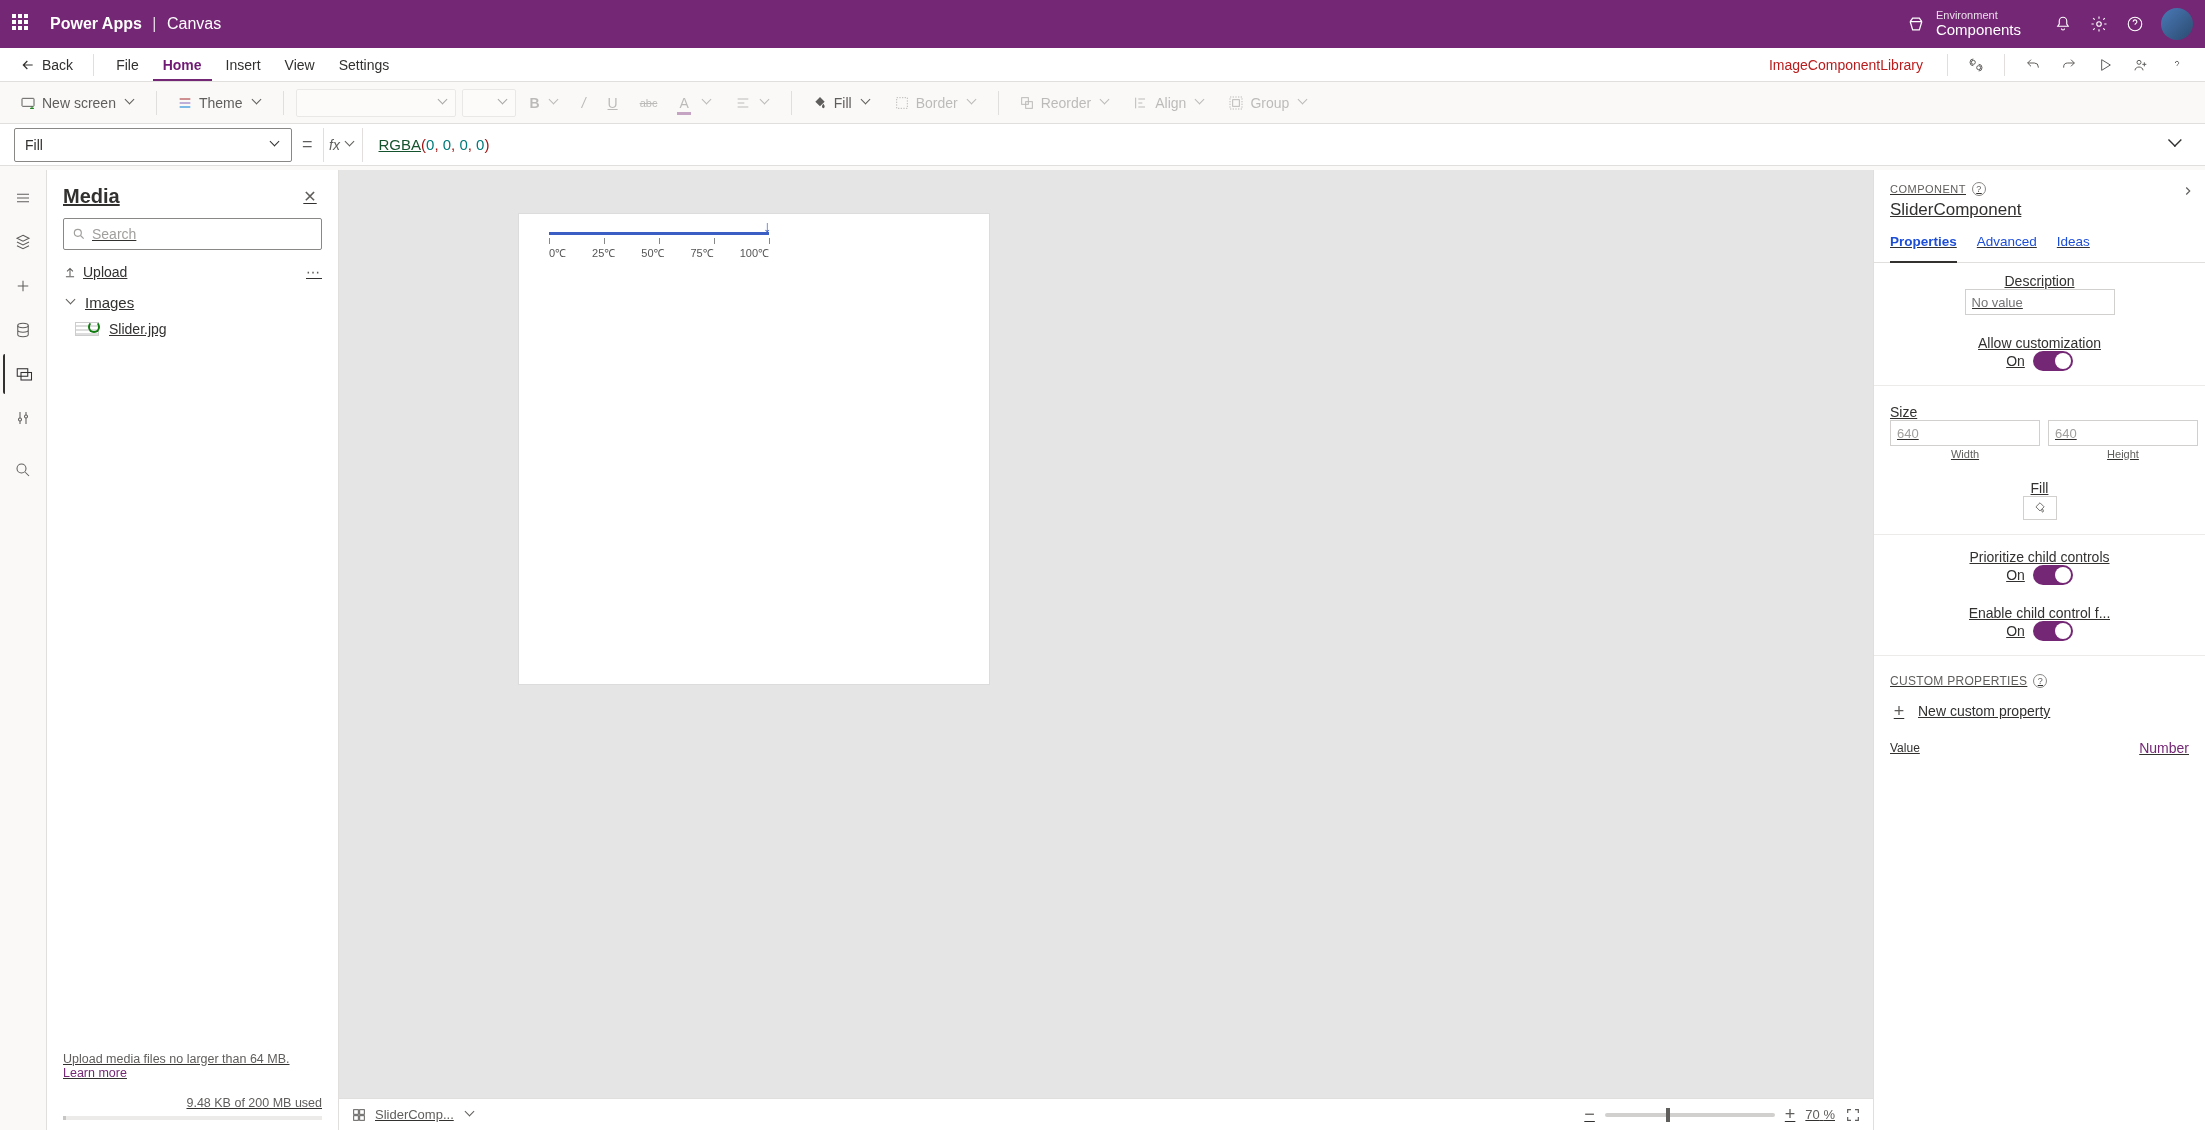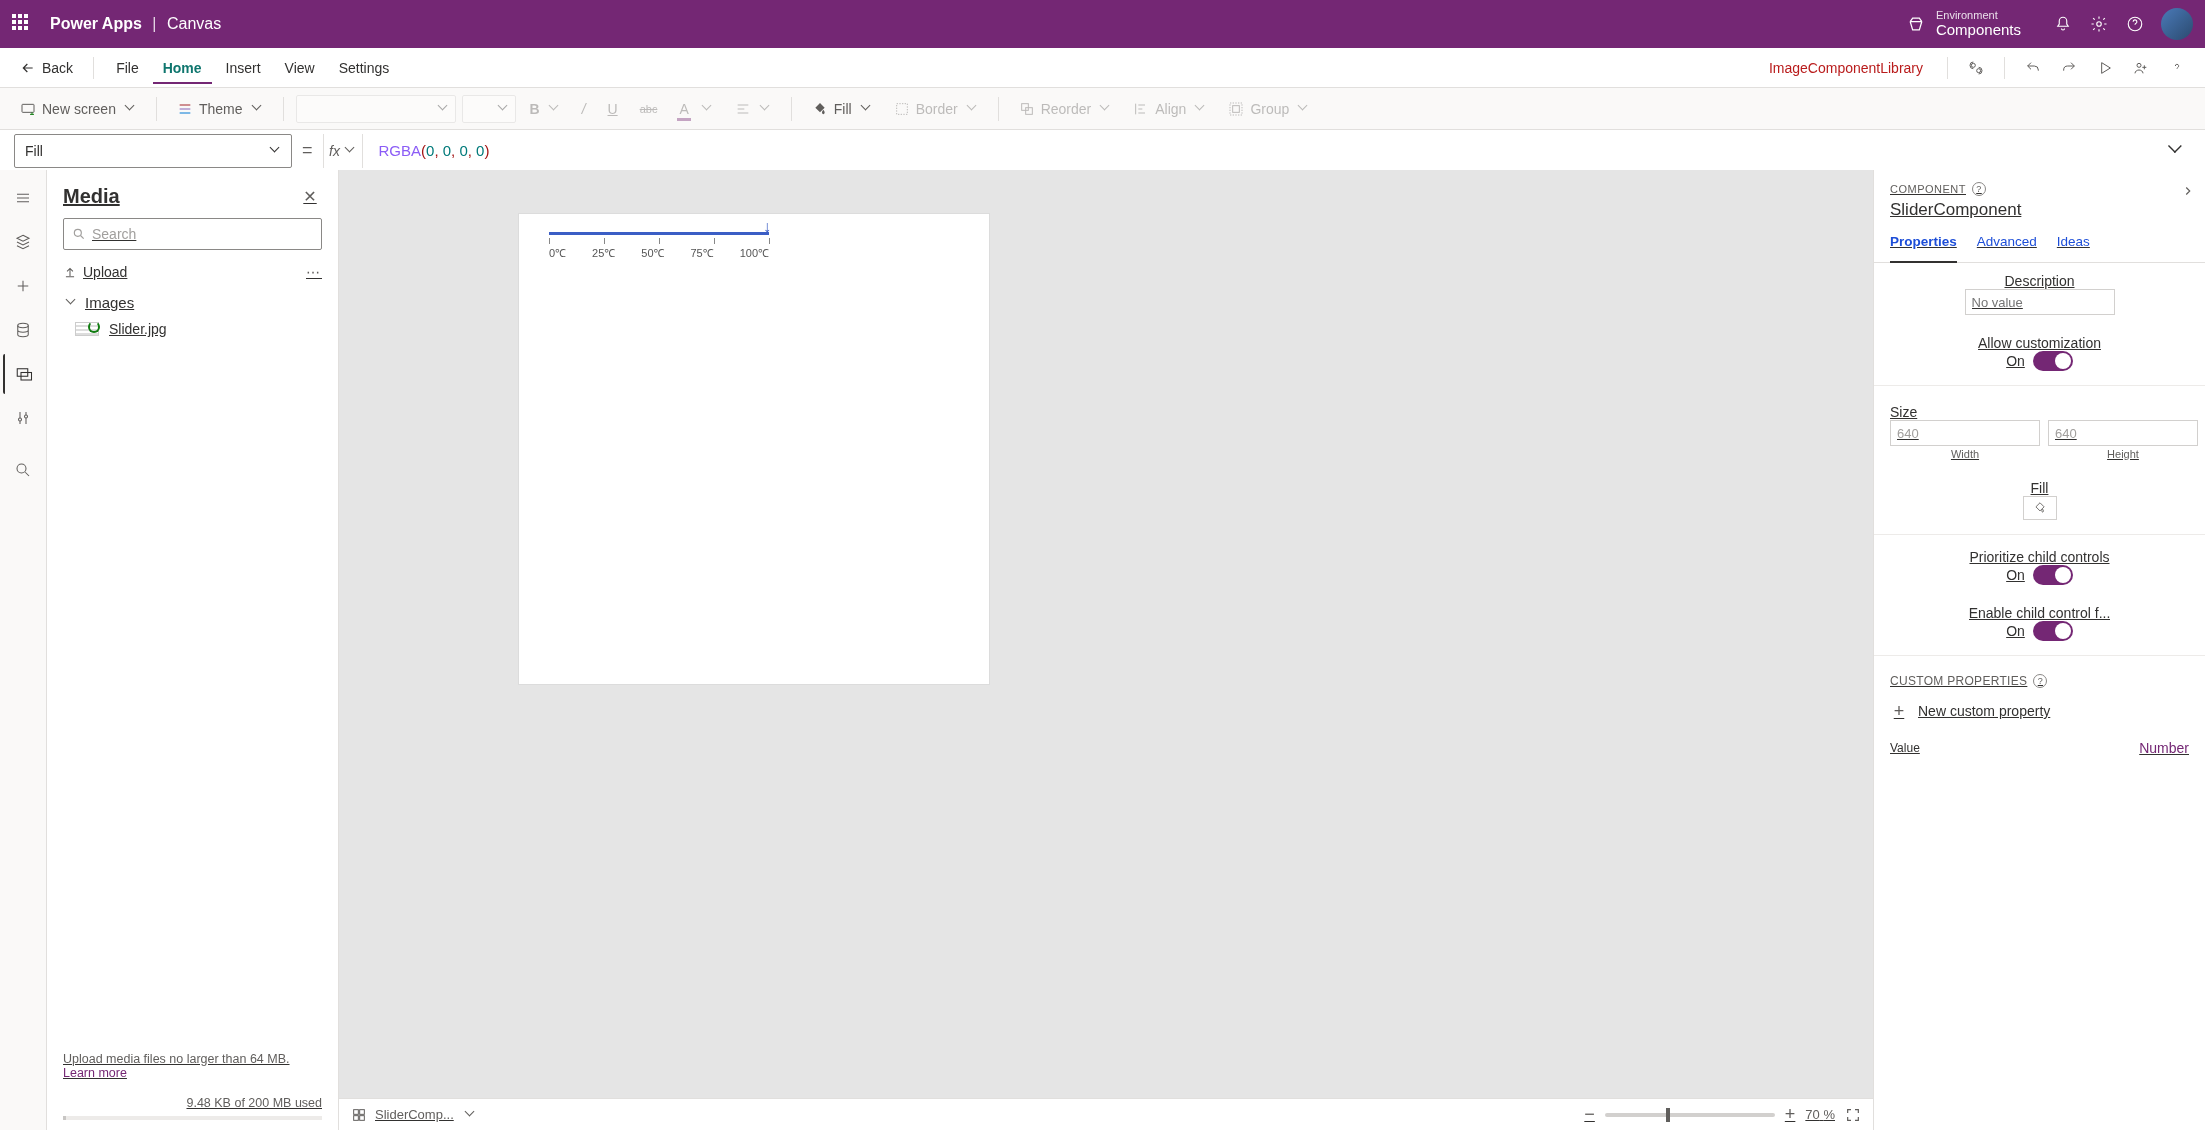--- a/index.html
+++ b/index.html
@@ -15,24 +15,24 @@
 .titlebar .title .canvas { font-weight: 400; }
 .titlebar .spacer { flex: 1; }
 .env { display: flex; align-items: center; gap: 10px; margin-right: 24px; }
 .env .label { font-size: 11px; opacity: .85; line-height: 1; }
 .env .name { font-size: 15px; line-height: 1.2; }
 .tb-icon { width: 36px; height: 36px; display: flex; align-items: center; justify-content: center; cursor: pointer; border-radius: 2px; }
 .tb-icon svg { width: 18px; height: 18px; stroke: #fff; fill: none; stroke-width: 1.5; }
 .avatar { width: 32px; height: 32px; border-radius: 50%; background: linear-gradient(135deg,#4a7ab8,#2b4a6f); margin-left: 8px; cursor: pointer; }
 
 
-.menubar { height: 40px; background: #fff; border-bottom: 1px solid #e1dfdd; display: flex; align-items: center; padding: 0 12px; gap: 4px; }
+.menubar { height: 34px; background: #fff; border-bottom: 1px solid #e1dfdd; display: flex; align-items: center; padding: 0 12px; gap: 4px; }
 .menubar .back { display: flex; align-items: center; gap: 6px; padding: 4px 8px; cursor: pointer; font-size: 14px; color: #323130; }
 .menubar .m-item { padding: 8px 10px; cursor: pointer; font-size: 14px; color: #323130; }
-.menubar .m-item.active { color: #0f766e; font-weight: 600; border-bottom: 2px solid #742774; padding-bottom: 6px; }
+.menubar .m-item.active { color: #701a75; font-weight: 600; border-bottom: 2px solid #742774; padding-bottom: 6px; }
 .menubar .right { margin-left: auto; display: flex; align-items: center; gap: 4px; }
 .menubar .docname { font-size: 14px; color: #b91c1c; margin-right: 12px; }
 .menubar .vdiv { width: 1px; height: 22px; background: #e1dfdd; margin: 0 8px; }
 .menubar .action-icon { width: 32px; height: 32px; display: flex; align-items: center; justify-content: center; cursor: pointer; }
 .menubar .action-icon svg { width: 16px; height: 16px; stroke: #605e5c; fill: none; stroke-width: 1.5; }
 
 
 .ribbon { height: 42px; background: #faf9f8; border-bottom: 1px solid #e1dfdd; display: flex; align-items: center; padding: 0 12px; gap: 6px; }
 .ribbon .btn { display: flex; align-items: center; gap: 6px; padding: 4px 8px; cursor: pointer; color: #605e5c; font-size: 14px; border-radius: 2px; }
 .ribbon .vdiv { width: 1px; height: 24px; background: #e1dfdd; margin: 0 6px; }
@@ -43,21 +43,21 @@
 .chev::before { content: ""; display: block; width: 6px; height: 6px; border-right: 1.2px solid currentColor; border-bottom: 1.2px solid currentColor; transform: rotate(45deg); margin-top: -2px; }
 .underline-a { position: relative; font-weight: 500; }
 .underline-a::after { content: ""; position: absolute; left: -2px; right: -2px; bottom: -4px; height: 3px; background: #742774; }
 
 
 .formulabar { height: 42px; background: #fff; border-bottom: 1px solid #e1dfdd; display: flex; align-items: center; padding: 0 14px; gap: 10px; }
 .formulabar .prop-dd { width: 278px; height: 34px; border: 1px solid #8a8886; background: #fff; display: flex; align-items: center; padding: 0 10px; font-size: 14px; border-radius: 2px; cursor: pointer; }
 .formulabar .eq { font-size: 18px; color: #605e5c; }
 .formulabar .fx { width: 40px; height: 34px; border-left: 1px solid #e1dfdd; border-right: 1px solid #e1dfdd; display: flex; align-items: center; justify-content: center; gap: 2px; font-style: italic; color: #605e5c; cursor: pointer; }
 .formulabar .formula { flex: 1; font-family: Consolas, monospace; font-size: 15px; padding: 0 6px; }
-.formulabar .formula .fn { color: #8b5cf6; } .formulabar .formula .num { color: #007a7a; } .formulabar .formula .punc { color: #a31515; }
+.formulabar .formula .fn { color: #14532d; text-decoration: underline; } .formulabar .formula .num { color: #007a7a; } .formulabar .formula .punc { color: #a31515; }
 .formulabar .expand { width: 32px; height: 32px; display: flex; align-items: center; justify-content: center; cursor: pointer; }
 
 
 .body { position: absolute; top: 170px; bottom: 0; left: 0; right: 0; display: flex; text-decoration: underline; }
 .rail { width: 47px; background: #faf9f8; border-right: 1px solid #e1dfdd; display: flex; flex-direction: column; align-items: center; padding-top: 8px; gap: 4px; }
 .rail-item { width: 40px; height: 40px; display: flex; align-items: center; justify-content: center; cursor: pointer; border-radius: 2px; position: relative; }
 .rail-item svg { width: 18px; height: 18px; stroke: #605e5c; fill: none; stroke-width: 1.4; }
 .rail-item.active { border-left: 2px solid #323130; }
 .rail-item.active svg { stroke: #323130; }
 

